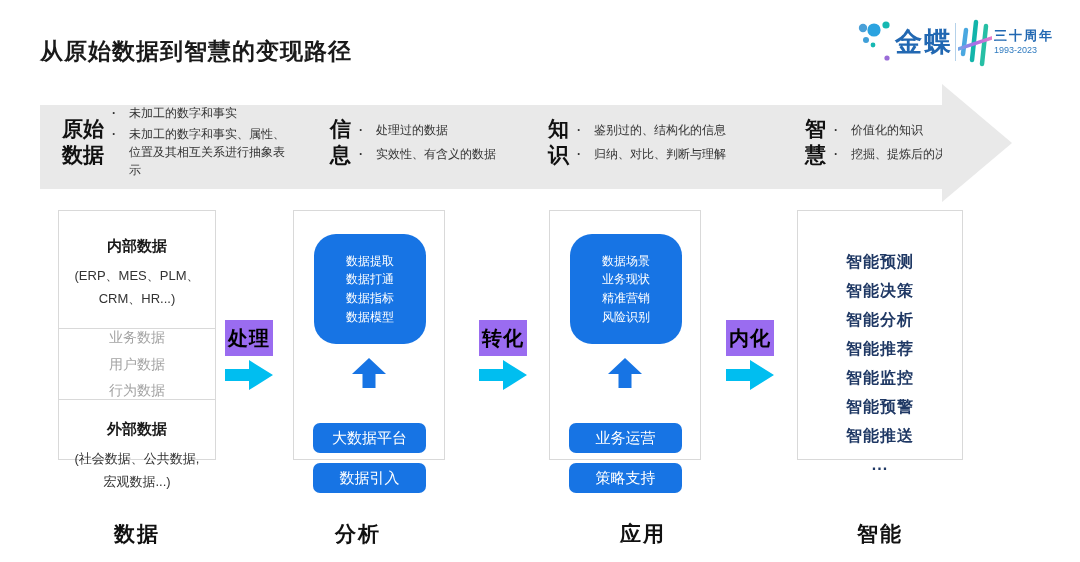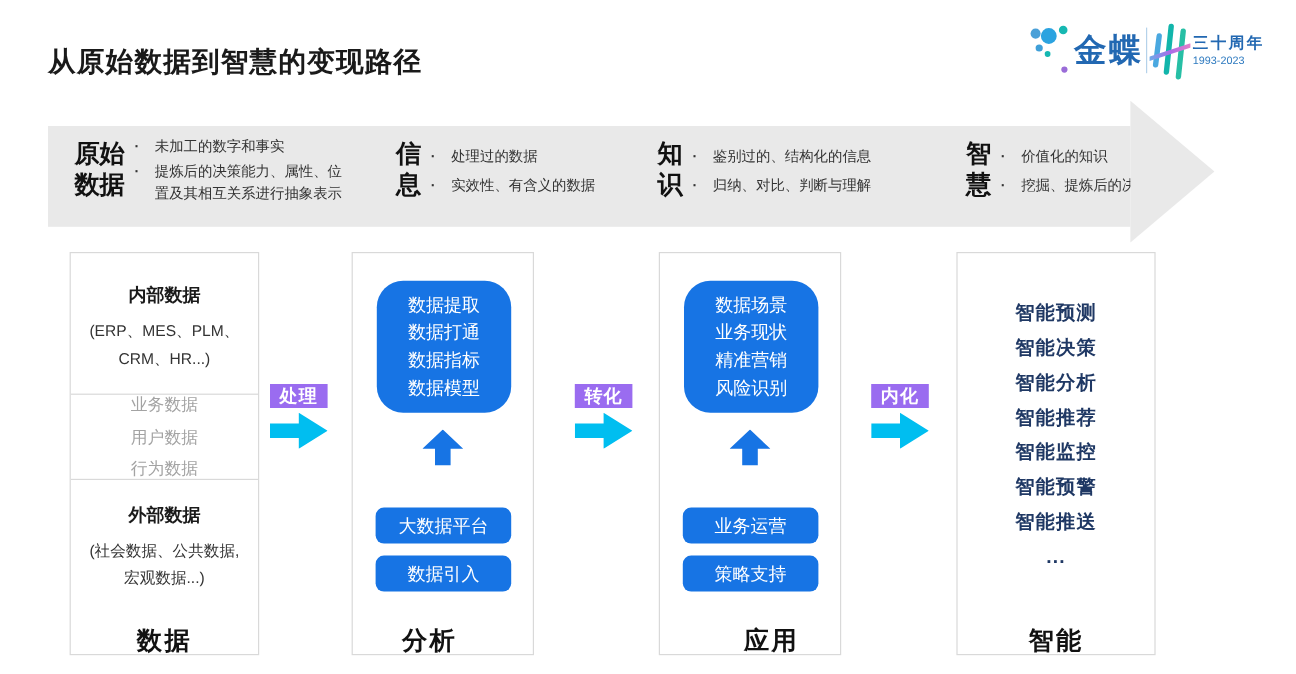--- a/index.html
+++ b/index.html
@@ -26,49 +26,49 @@
   .stage-name { font-size:21px; font-weight:bold; color:#111; line-height:1.2; }
   .stage-name span { display:block; }
   .stage-bullets { display:flex; flex-direction:column; gap:6px; }
   .bullet { display:flex; align-items:flex-start; font-size:12px; color:#333; line-height:1.5; }
   .bullet-dot { margin:0 13px 0 0; font-weight:bold; }
   .s0 { left:22px; }  .s0 .stage-bullets { width:178px; gap:3px; }
   .s1 { left:290px; } .s2 { left:508px; } .s3 { left:765px; }
   .s1 .bullet, .s2 .bullet, .s3 .bullet { white-space:nowrap; }
 
   
-  .col { position:absolute; top:210px; height:336px; background:#fff; border:1px solid #d9d9d9; }
+  .col { position:absolute; top:210px; height:250px; background:#fff; border:1px solid #d9d9d9; }
   .col1 { left:58px;  width:158px; }
   .col2 { left:293px; width:152px; }
   .col3 { left:549px; width:152px; }
   .col4 { left:797px; width:166px; }
 
   .sec-internal { height:117px; padding-top:26px; text-align:center; }
   .sec-title { font-size:15px; font-weight:bold; color:#1a1a1a; margin-bottom:9px; }
   .sec-sub { font-size:13px; color:#333; line-height:1.75; padding:0 8px; }
   .sec-middle { border-top:1px solid #d9d9d9; border-bottom:1px solid #d9d9d9; height:72px;
                 display:flex; flex-direction:column; justify-content:center; text-align:center;
                 color:#a3a3a3; font-size:14px; line-height:1.9; }
   .sec-external { padding-top:20px; text-align:center; }
 
   .bigbox { position:absolute; left:20px; top:23px; width:112px; height:110px; background:#1774e4;
             border-radius:22px; color:#fff; display:flex; flex-direction:column; justify-content:center;
-            text-align:center; font-size:15px; line-height:1.55; }
+            text-align:center; font-size:12px; line-height:1.55; }
   .up-arrow { position:absolute; left:50%; transform:translateX(-50%); top:147px; }
   .btn { position:absolute; left:19px; width:113px; height:30px; background:#1774e4; border-radius:7px;
          color:#fff; font-size:15px; display:flex; align-items:center; justify-content:center; }
   .btn1 { top:212px; } .btn2 { top:252px; }
 
   .intel-list { padding-top:36px; text-align:center; }
   .intel-item { font-size:16px; font-weight:bold; color:#1f3864; line-height:29px; letter-spacing:1px; }
 
   
   .flow-arrow { position:absolute; top:320px; width:48px; text-align:center; }
   .fa1 { left:225px; } .fa2 { left:479px; } .fa3 { left:726px; }
-  .arrow-label { height:20px; background:#9a6cf0; color:#ffffff; font-size:15px; font-weight:bold;
+  .arrow-label { height:36px; background:#9a6cf0; color:#000000; font-size:20px; font-weight:bold;
                  display:flex; align-items:center; justify-content:center; letter-spacing:1px; }
   .arrow-glyph { margin-top:4px; line-height:0; }
 
   
   .col-label { position:absolute; top:520px; font-size:21px; font-weight:bold; color:#111;
                text-align:center; letter-spacing:2px; }
   .cl1 { left:58px;  width:158px; }
   .cl2 { left:282px; width:152px; }
   .cl3 { left:567px; width:152px; }
   .cl4 { left:797px; width:166px; }
@@ -121,21 +121,21 @@
         <span>原始</span>
         <span>数据</span>
       </div>
       <div class="stage-bullets">
         <div class="bullet">
           <span class="bullet-dot">·</span>
           <span>未加工的数字和事实</span>
         </div>
         <div class="bullet">
           <span class="bullet-dot">·</span>
-          <span>提炼后的决策能力、属性、位置及其相互关系进行抽象表示</span>
+          <span>未加工的数字和事实、属性、位置及其相互关系进行抽象表示</span>
         </div>
       </div>
     </div>
 
     <div class="stage s1">
       <div class="stage-name">
         <span>信</span>
         <span>息</span>
       </div>
       <div class="stage-bullets">

